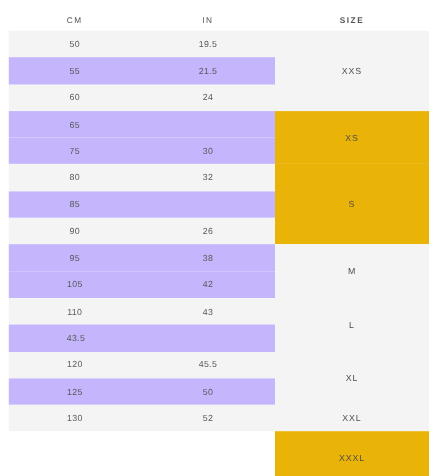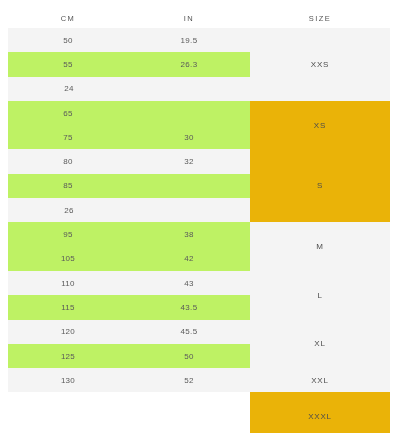--- a/index.html
+++ b/index.html
@@ -31,36 +31,36 @@
   }
   .chart-header .hcell {
     font-size: 7.5px;
     letter-spacing: 1.4px;
     color: #555555;
     text-align: center;
     text-transform: uppercase;
   }
   .col-cm   { width: 120px; }
   .col-in   { width: 122px; }
-  .col-size { width: 140px; }
+  .col-size { width: 140px; font-weight: bold; }
 
   
   .measure-area {
     position: absolute;
     left: 8px;
     top: 28px;
     width: 242px;
     height: 389px;
   }
   .m-row {
     position: relative;
     height: 24.3px;
     display: flex;
     align-items: center;
-    background: #bef264;
+    background: #c4b5fd;
   }
   .m-row.striped { background: #f4f4f4; }
   .m-cell {
     font-size: 8px;
     color: #5a5a5a;
     text-align: center;
     letter-spacing: 0.3px;
   }
   .m-cell.cm { width: 120px; }
   .m-cell.in { width: 122px; }
@@ -96,56 +96,57 @@
     <div class="hcell col-size">SIZE</div>
   </div>
 
   <div class="measure-area">
       <div class="m-row striped">
         <div class="m-cell cm">50</div>
         <div class="m-cell in">19.5</div>
       </div>
       <div class="m-row">
         <div class="m-cell cm">55</div>
-        <div class="m-cell in">26.3</div>
+        <div class="m-cell in">21.5</div>
       </div>
       <div class="m-row striped">
+        <div class="m-cell cm">60</div>
         <div class="m-cell in">24</div>
       </div>
       <div class="m-row">
         <div class="m-cell cm">65</div>
       </div>
       <div class="m-row">
         <div class="m-cell cm">75</div>
         <div class="m-cell in">30</div>
       </div>
       <div class="m-row striped">
         <div class="m-cell cm">80</div>
         <div class="m-cell in">32</div>
       </div>
       <div class="m-row">
         <div class="m-cell cm">85</div>
       </div>
       <div class="m-row striped">
+        <div class="m-cell cm">90</div>
         <div class="m-cell in">26</div>
       </div>
       <div class="m-row">
         <div class="m-cell cm">95</div>
         <div class="m-cell in">38</div>
       </div>
       <div class="m-row">
         <div class="m-cell cm">105</div>
         <div class="m-cell in">42</div>
       </div>
       <div class="m-row striped">
         <div class="m-cell cm">110</div>
         <div class="m-cell in">43</div>
       </div>
       <div class="m-row">
-        <div class="m-cell cm">115</div>
         <div class="m-cell in">43.5</div>
       </div>
       <div class="m-row striped">
         <div class="m-cell cm">120</div>
         <div class="m-cell in">45.5</div>
       </div>
       <div class="m-row">
         <div class="m-cell cm">125</div>
         <div class="m-cell in">50</div>
       </div>

